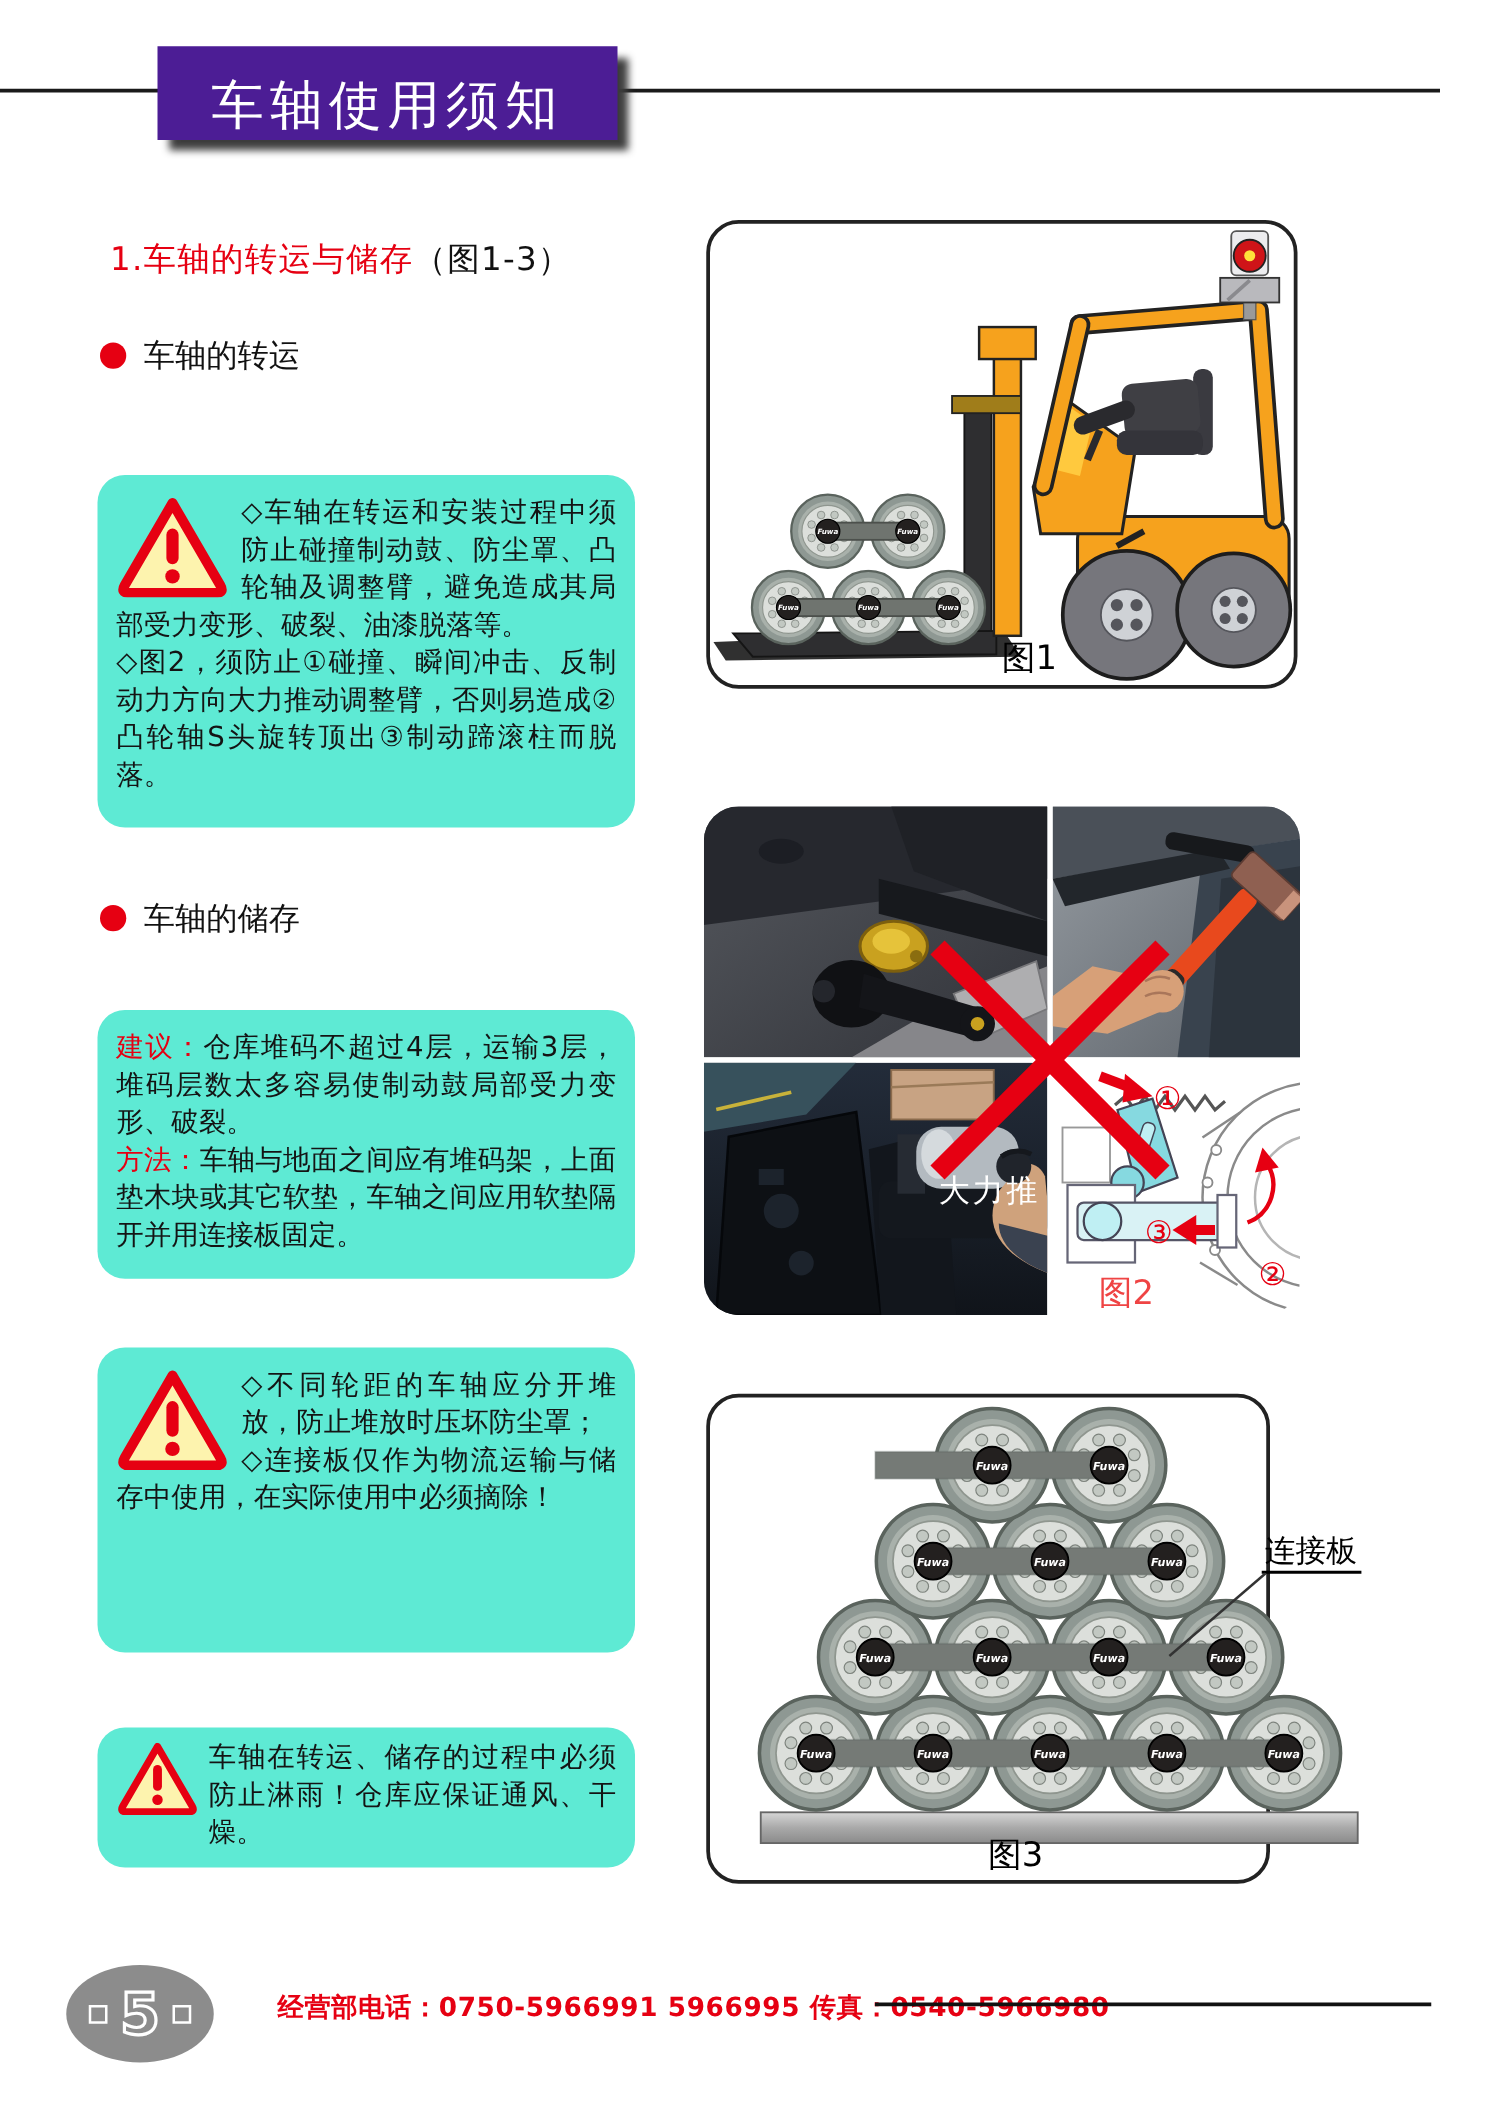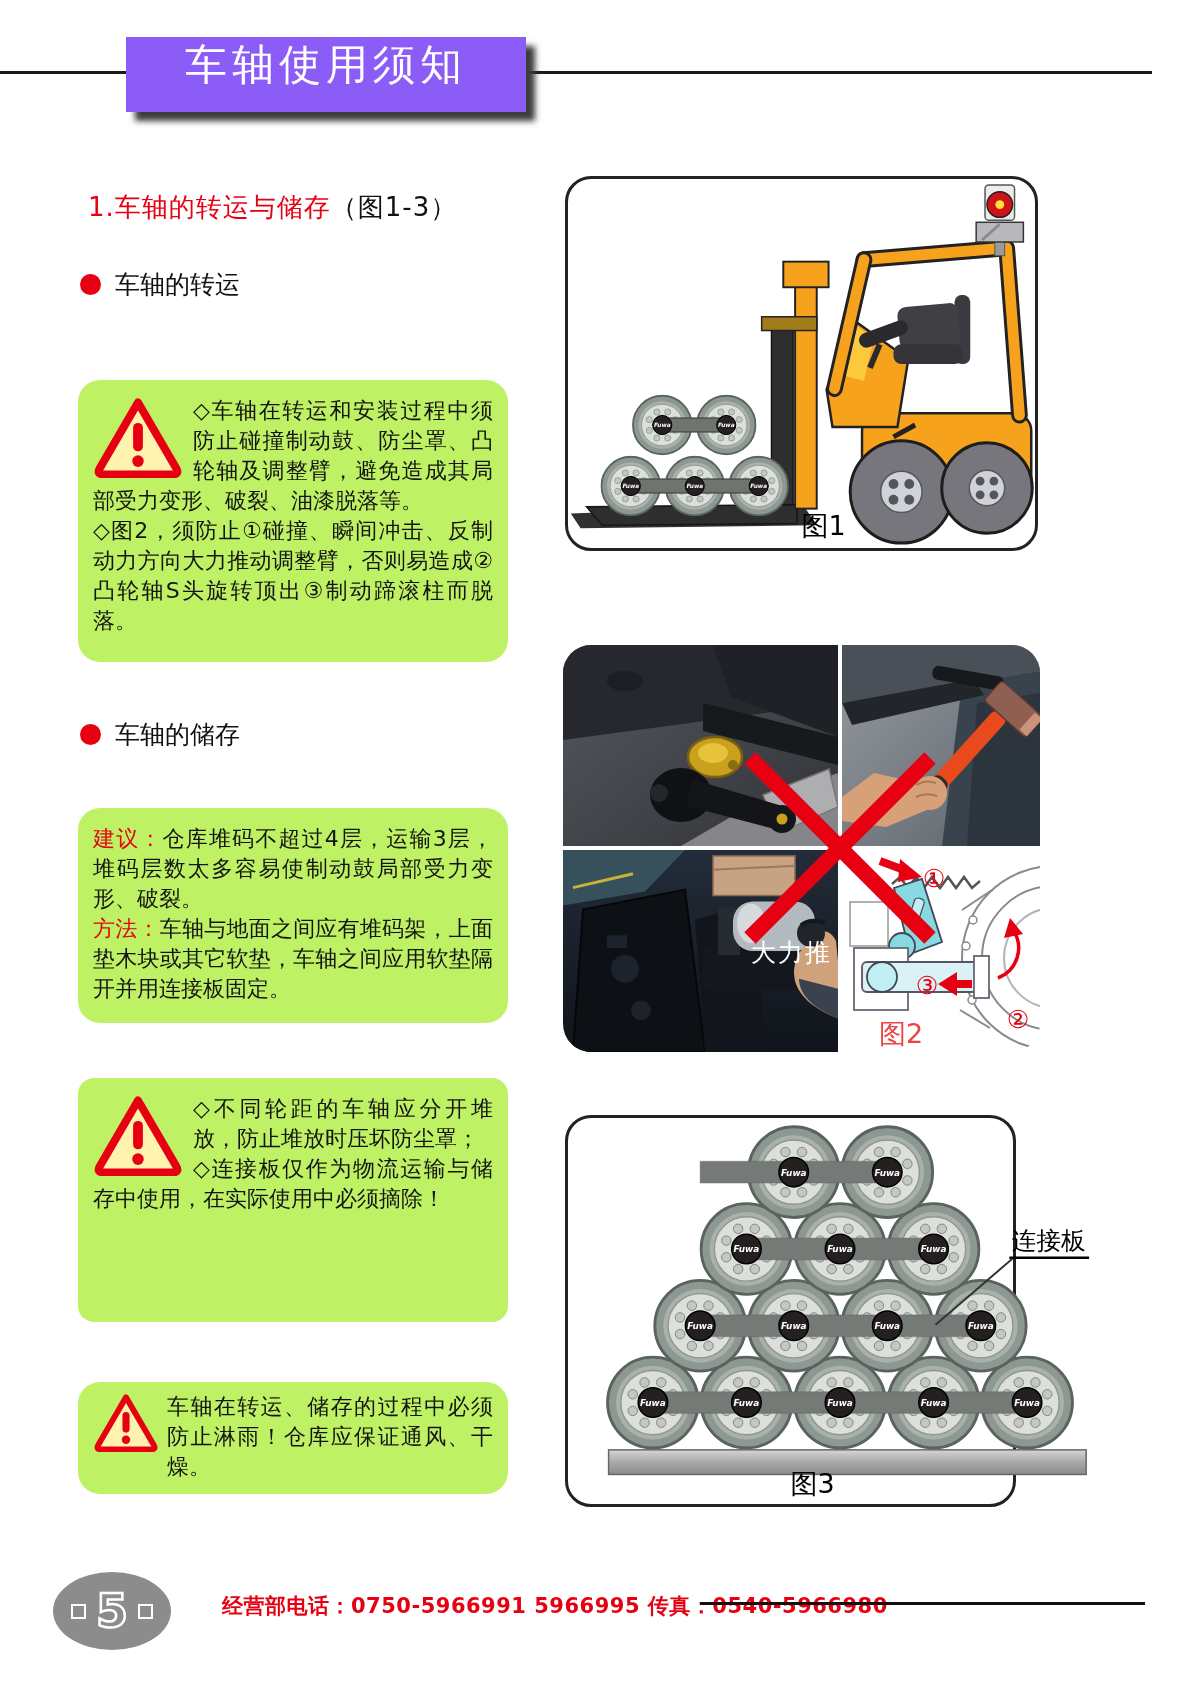--- a/index.html
+++ b/index.html
@@ -1,32 +1,32 @@
 <!DOCTYPE html>
 <html><head>
 <meta charset="utf-8">
 <style>
   html,body{margin:0;padding:0;background:#fff;}
   #page{position:relative;width:1200px;height:1686px;background:#fff;overflow:hidden;
         font-family:"DejaVu Sans","Liberation Sans",sans-serif;color:#111;}
 
   
   .header-line{position:absolute;left:0;top:71px;width:1152px;height:3px;background:#1a1a1a;}
-  .header-box{position:absolute;left:126px;top:37px;width:400px;height:75px;background:#8b5cf6;
-              box-shadow:9px 9px 6px #3c3c3c;display:flex;align-items:flex-start;justify-content:center;}
+  .header-box{position:absolute;left:126px;top:37px;width:368px;height:75px;background:#4c1d95;
+              box-shadow:9px 9px 6px #3c3c3c;display:flex;align-items:flex-end;justify-content:center;}
   .header-box span{color:#fff;font-size:42px;letter-spacing:5px;}
 
   
   .section-heading{position:absolute;left:88px;top:190px;font-size:26px;letter-spacing:1px;}
   .red{color:#e60012;}
   .bullet-row{position:absolute;left:80px;display:flex;align-items:center;gap:14px;height:28px;}
   .bullet-dot{width:21px;height:21px;border-radius:50%;background:#e60012;flex:0 0 auto;}
   .bullet-label{font-size:25px;color:#111;}
 
-  .pbox{position:absolute;left:78px;width:430px;background:#bef264;border-radius:22px;
+  .pbox{position:absolute;left:78px;width:430px;background:#5eead4;border-radius:22px;
         box-sizing:border-box;font-size:22px;line-height:30px;color:#141414;
         padding:16px 15px 12px 15px;text-align:justify;}
   .pbox p{margin:0;}
   .warn-float{float:left;width:90px;height:80px;margin:2px 10px 4px 0;}
   .warn-small{width:66px;height:58px;margin:2px 8px 2px 0;}
 
   
   .figbox{position:absolute;border:3px solid #222;border-radius:26px;background:#fff;box-sizing:border-box;}
   .fig-caption{position:absolute;left:0;right:0;bottom:4px;text-align:center;font-size:27px;color:#000;padding-left:44px;}
 
@@ -109,21 +109,21 @@
   <div class="bullet-row" style="top:720px;">
     <div class="bullet-dot"></div>
     <div class="bullet-label">车轴的储存</div>
   </div>
 
   <div class="pbox" style="top:808px;height:215px;">
     <p><span class="red">建议：</span><span>仓库堆码不超过4层，运输3层，堆码层数太多容易使制动鼓局部受力变形、破裂。</span></p>
     <p><span class="red">方法：</span><span>车轴与地面之间应有堆码架，上面垫木块或其它软垫，车轴之间应用软垫隔开并用连接板固定。</span></p>
   </div>
 
-  <div class="pbox" style="top:1078px;height:244px;border-radius:16px;">
+  <div class="pbox" style="top:1078px;height:244px;">
     <svg class="warn-float">
         <use href="#sym-warn"></use>
       </svg>
     <p>◇不同轮距的车轴应分开堆放，防止堆放时压坏防尘罩；</p>
     <p>◇连接板仅作为物流运输与储存中使用，在实际使用中必须摘除！</p>
   </div>
 
   <div class="pbox" style="top:1382px;height:112px;padding-top:10px;">
     <svg class="warn-float warn-small">
         <use href="#sym-warn"></use>

